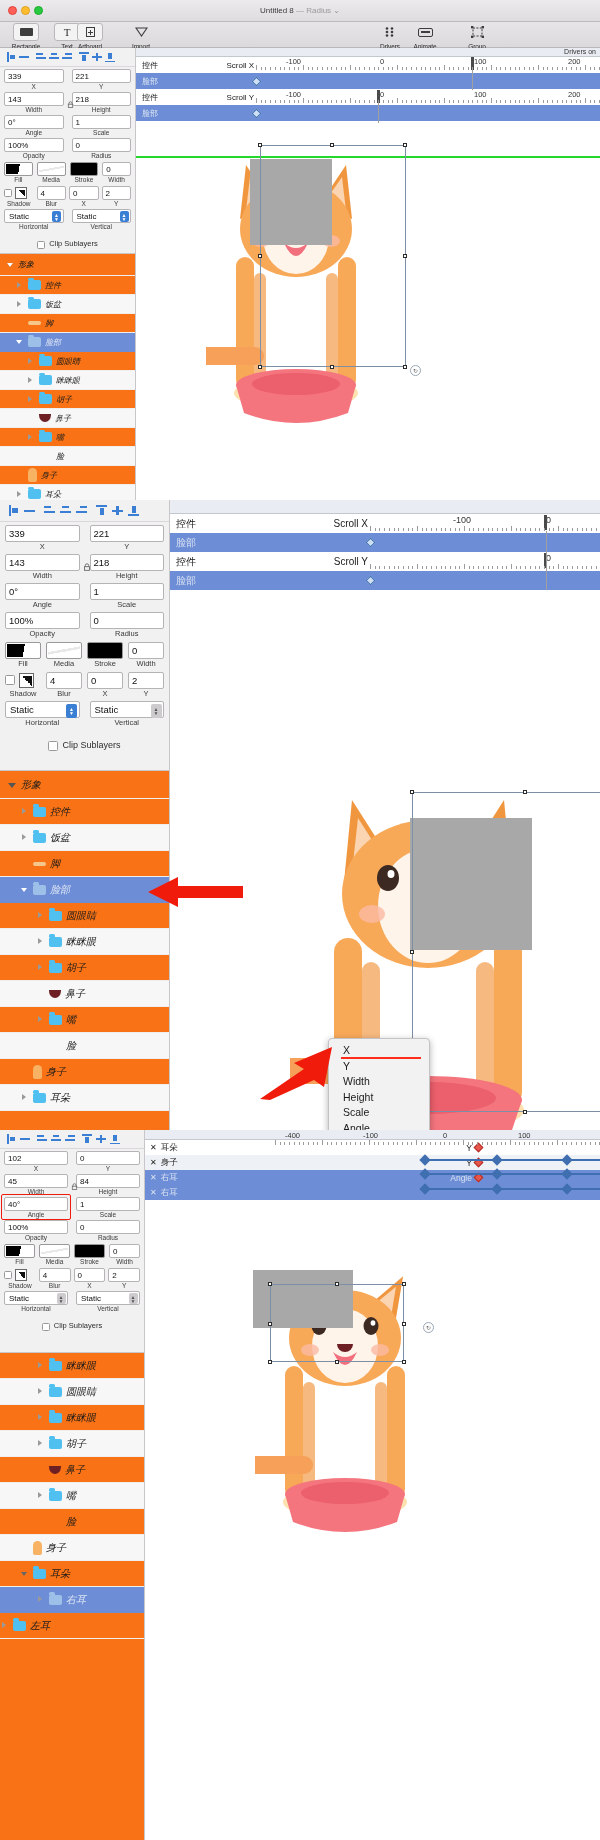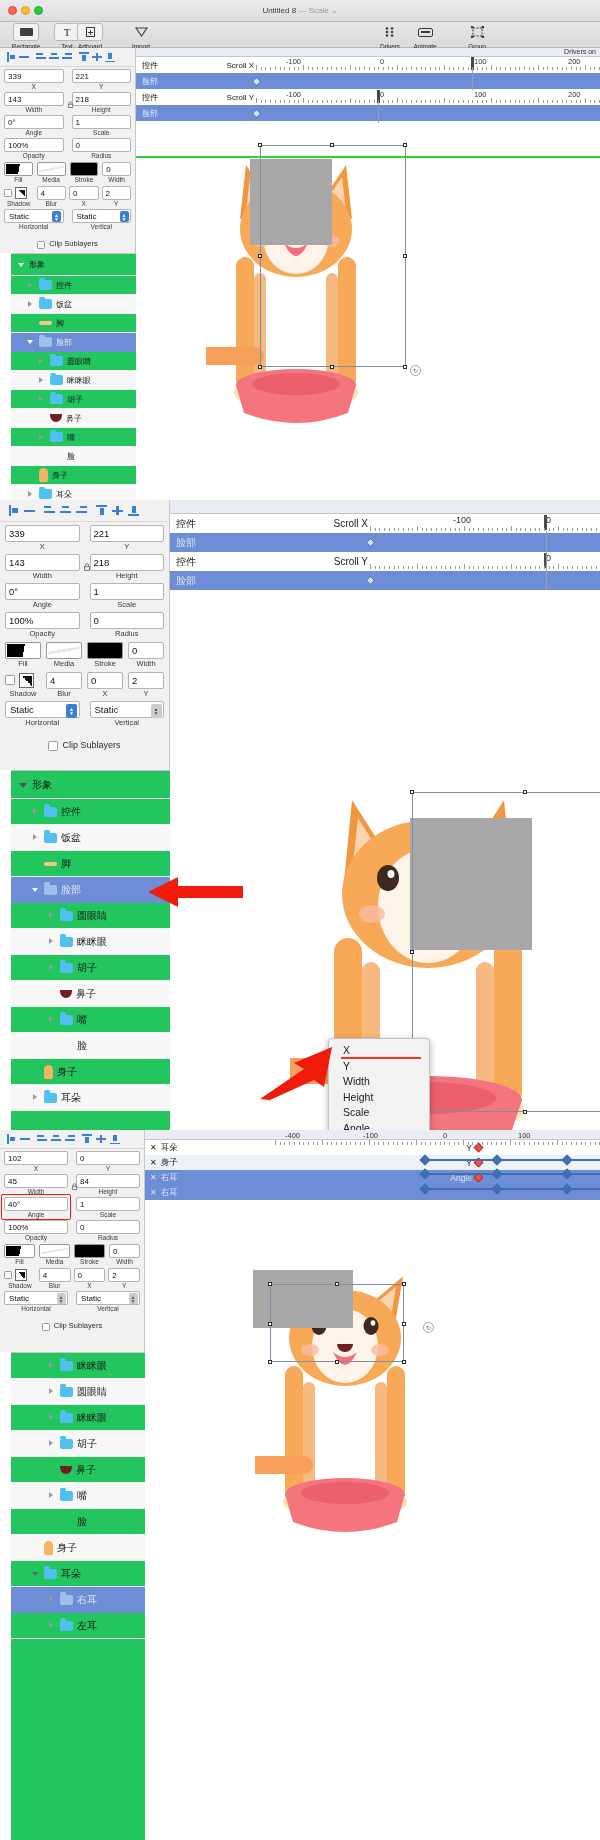--- a/index.html
+++ b/index.html
@@ -54,21 +54,21 @@
   .chk { width:8px;height:8px;border:0.6px solid #9a989a;background:#fff;border-radius:1.5px; margin-top:3px;}
   .shadowstyle { width:12px;height:12px;border:0.6px solid #6a686a;background:#fff;position:relative;margin-top:1px;}
   .shadowstyle::after{content:"";position:absolute;inset:1.5px;background:linear-gradient(225deg,#111 0 50%,#fff 50% 100%);}
   .selectbox { width:100%; background:#fff; border:0.6px solid #b5b3b5; border-radius:2px; height:14px; line-height:13px;
                font-size:8px; color:#111; text-align:left; padding-left:4px; position:relative; }
   .stepper { position:absolute; right:1.5px; top:1px; width:9px; height:11px; background:#3b7fd4; border-radius:2px;
              display:flex;flex-direction:column;align-items:center;justify-content:center; color:#fff; font-size:5px; line-height:4px;}
   .clipsub { display:flex; align-items:center; justify-content:center; gap:4px; padding:8px 0 7px 0; font-size:7.5px; color:#2d2d2d;}
 
   
-  .layertree { position:absolute; left:11px; background:#22c55e; border-right:1px solid #c8c6c8; border-top:1px solid #c8c6c8; overflow:hidden;}
+  .layertree { position:absolute; left:0; background:#f97316; border-right:1px solid #c8c6c8; border-top:1px solid #c8c6c8; overflow:hidden;font-style:italic;}
   .lrow { display:flex; align-items:center; height:26px; font-size:8px; color:#1a1a1a; border-bottom:0.5px solid #efeff0; }
   .lrow.alt { background:#f7f7f8; }
   .lrow.sel { background:#6d8ed6; color:#dfe6f5; border-bottom:0.5px solid #6d8ed6;}
   .disc { width:9px; height:9px; flex:0 0 9px; position:relative; }
   .disc.r::after { content:""; position:absolute; left:2px; top:1px; border-left:4px solid #9a9a9a; border-top:3.5px solid transparent; border-bottom:3.5px solid transparent;}
   .disc.d::after { content:""; position:absolute; left:0.5px; top:2.5px; border-top:4px solid #fff; border-left:3.5px solid transparent; border-right:3.5px solid transparent;}
   .folder { width:13px;height:10px;flex:0 0 13px; background:#4fc0f0; border-radius:1.5px 2px 2px 2px; position:relative; margin-right:4px;}
   .folder::before { content:""; position:absolute; top:-2.2px; left:0; width:6px; height:2.5px; background:#4fc0f0; border-radius:1.5px 1.5px 0 0;}
   .folder.dim { background:#9dc0e8; }
   .folder.dim::before{ background:#9dc0e8; }
@@ -122,21 +122,21 @@
 <div class="panel" id="panel1">
 
   <div class="titlebar" style="height:22px;">
     <div class="traffic" style="left:8px;top:6px;">
       <span class="tl r"></span>
       <span class="tl y"></span>
       <span class="tl g"></span>
     </div>
     <div class="doctitle" style="top:6px;">
       <span>Untitled 8</span>
-      <span class="edited">— Scale</span>
+      <span class="edited">— Radius</span>
       <span class="edited">⌄</span>
     </div>
   </div>
 
   <div class="toolbar" style="height:26px;background:linear-gradient(#e7e5e7,#dbd9db);border-bottom:1px solid #b8b6b8;">
     <div class="tbitem" style="left:4px;top:1px;">
       <div class="tbicon">
           <span style="display:block;width:13px;height:8px;background:#3d3d3d;border-radius:1px;"></span>
         </div>
       <div class="tblabel">Rectangle</div>
@@ -1309,21 +1309,21 @@
           <span style="width:4px;display:inline-block;"></span>
           <span class="folder"></span>
           <span class="lname">耳朵</span>
         </div>
         <div class="lrow sel" style="height:26px;font-size:10px;padding-left:36px;">
           <span class="disc r"></span>
           <span style="width:4px;display:inline-block;"></span>
           <span class="folder dim"></span>
           <span class="lname">右耳</span>
         </div>
-        <div class="lrow" style="height:26px;font-size:10px;padding-left:36px;">
+        <div class="lrow" style="height:26px;font-size:10px;">
           <span class="disc r"></span>
           <span style="width:4px;display:inline-block;"></span>
           <span class="folder"></span>
           <span class="lname">左耳</span>
         </div>
       </div>
   </div>
 
   <div class="timeline" style="left:145px;top:0;width:455px;height:76px;">
     <div class="tlhead" style="height:10px;"></div>

